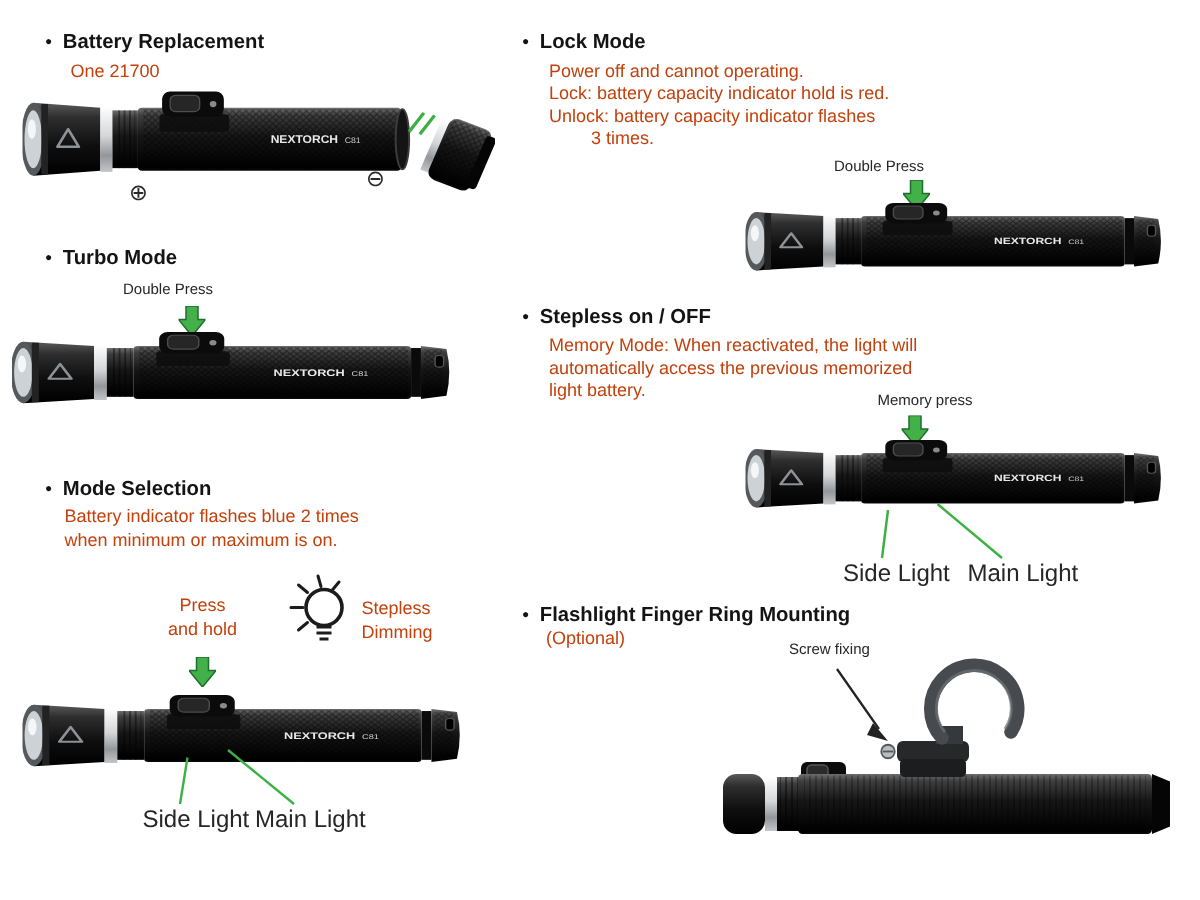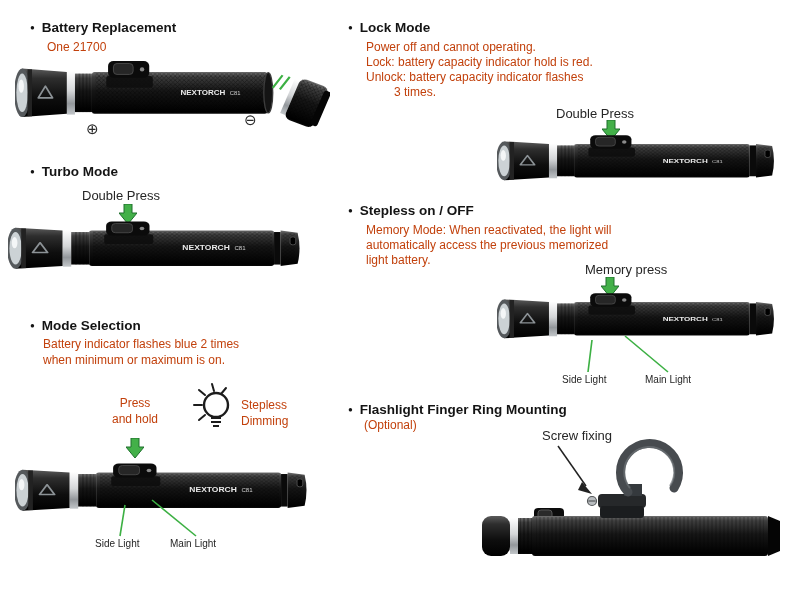--- a/index.html
+++ b/index.html
@@ -8,25 +8,25 @@
     background:#ffffff;
     font-family:"Liberation Sans", sans-serif;
     position:relative;
     overflow:hidden;
     color:#1c1c1c;
   }
   .abs { position:absolute; }
   .title { font-weight:bold; font-size:13.5px; color:#141414; display:flex; align-items:center; gap:7px; white-space:nowrap; }
   .bullet { font-size:8px; line-height:1; color:#141414; }
   .txt { font-size:12px; color:#c2410c; line-height:15.5px; white-space:nowrap; }
-  .callout { font-size:13px; color:#262626; white-space:nowrap; }
+  .callout { font-size:10px; color:#262626; white-space:nowrap; }
   .pre { white-space:pre-line; }
   .center { text-align:center; }
   .sym { font-size:15px; color:#2a2a2a; line-height:1; }
-  .label-green-target { font-size:10px; color:#262626; white-space:nowrap; }
+  .label-green-target { font-size:16px; color:#262626; white-space:nowrap; }
   svg { display:block; }
 </style>
 </head>
 <body>
 
 <svg style="position:absolute;width:0;height:0" aria-hidden="true">
 <defs>
   <linearGradient id="gBody" x1="0" x2="0" y1="0" y2="1">
     <stop offset="0" stop-color="#6e6e6e"></stop>
         <stop offset="0.12" stop-color="#3e3e3e"></stop>
@@ -198,21 +198,21 @@
   <path d="M85,6 L128,42" stroke="#3cb043" stroke-width="1.6" fill="none"></path>
 </svg>
 <div class="abs label-green-target" style="left:562px;top:374px">Side Light</div>
 <div class="abs label-green-target" style="left:645px;top:374px">Main Light</div>
 
 <div class="abs title" style="left:348px;top:402px">
   <span class="bullet">●</span>
   <span>Flashlight Finger Ring Mounting</span>
 </div>
 <div class="abs txt" style="left:364px;top:418px;font-weight:normal">(Optional)</div>
-<div class="abs callout" style="left:542px;top:428px">Screw fixing</div>
+<div class="abs callout" style="left:526px;top:428px">Screw fixing</div>
 
 <svg class="abs" style="left:478px;top:438px" width="308" height="128" viewBox="0 0 308 128">
 
   <rect x="4" y="78" width="28" height="40" rx="9" fill="url(#gHead)"></rect>
   <rect x="32" y="80" width="8" height="36" fill="url(#gRing)"></rect>
   <rect x="40" y="80" width="16" height="36" fill="url(#gBody)"></rect>
   <rect x="42" y="80" width="12" height="36" fill="url(#pFlute)"></rect>
   <rect x="56" y="70" width="30" height="14" rx="4" fill="#0c0c0c"></rect>
   <rect x="60" y="72" width="14" height="9" rx="3" fill="#2a2a2a" stroke="#555" stroke-width="1"></rect>
   <rect x="54" y="78" width="236" height="40" rx="3" fill="url(#gBody)"></rect>

